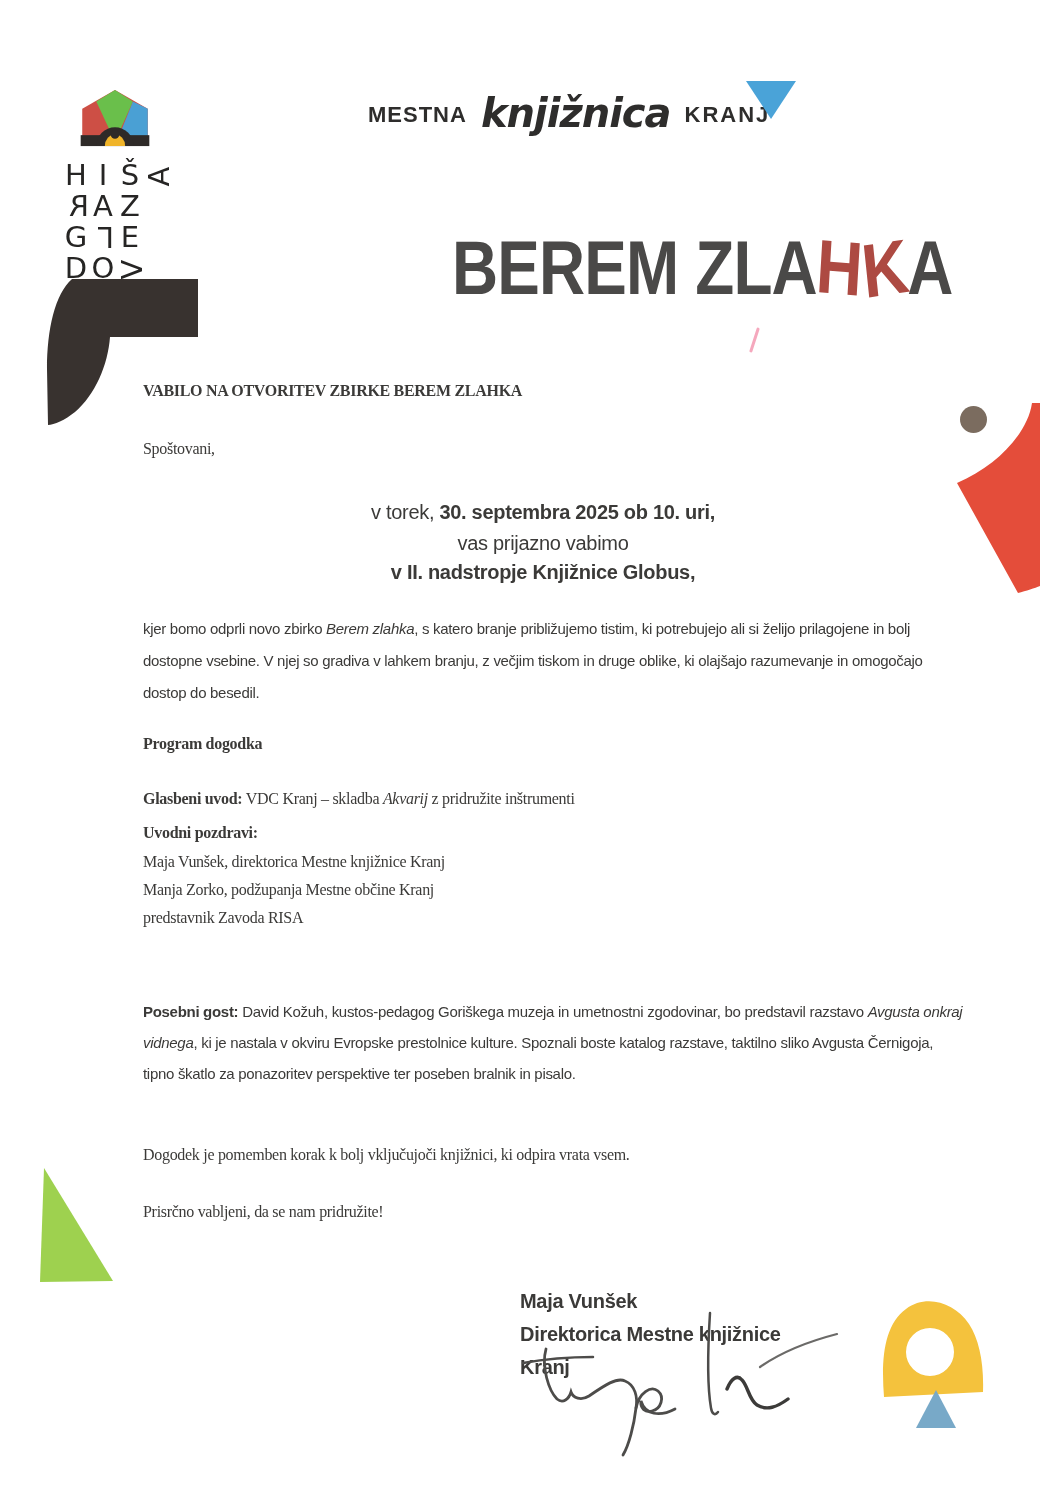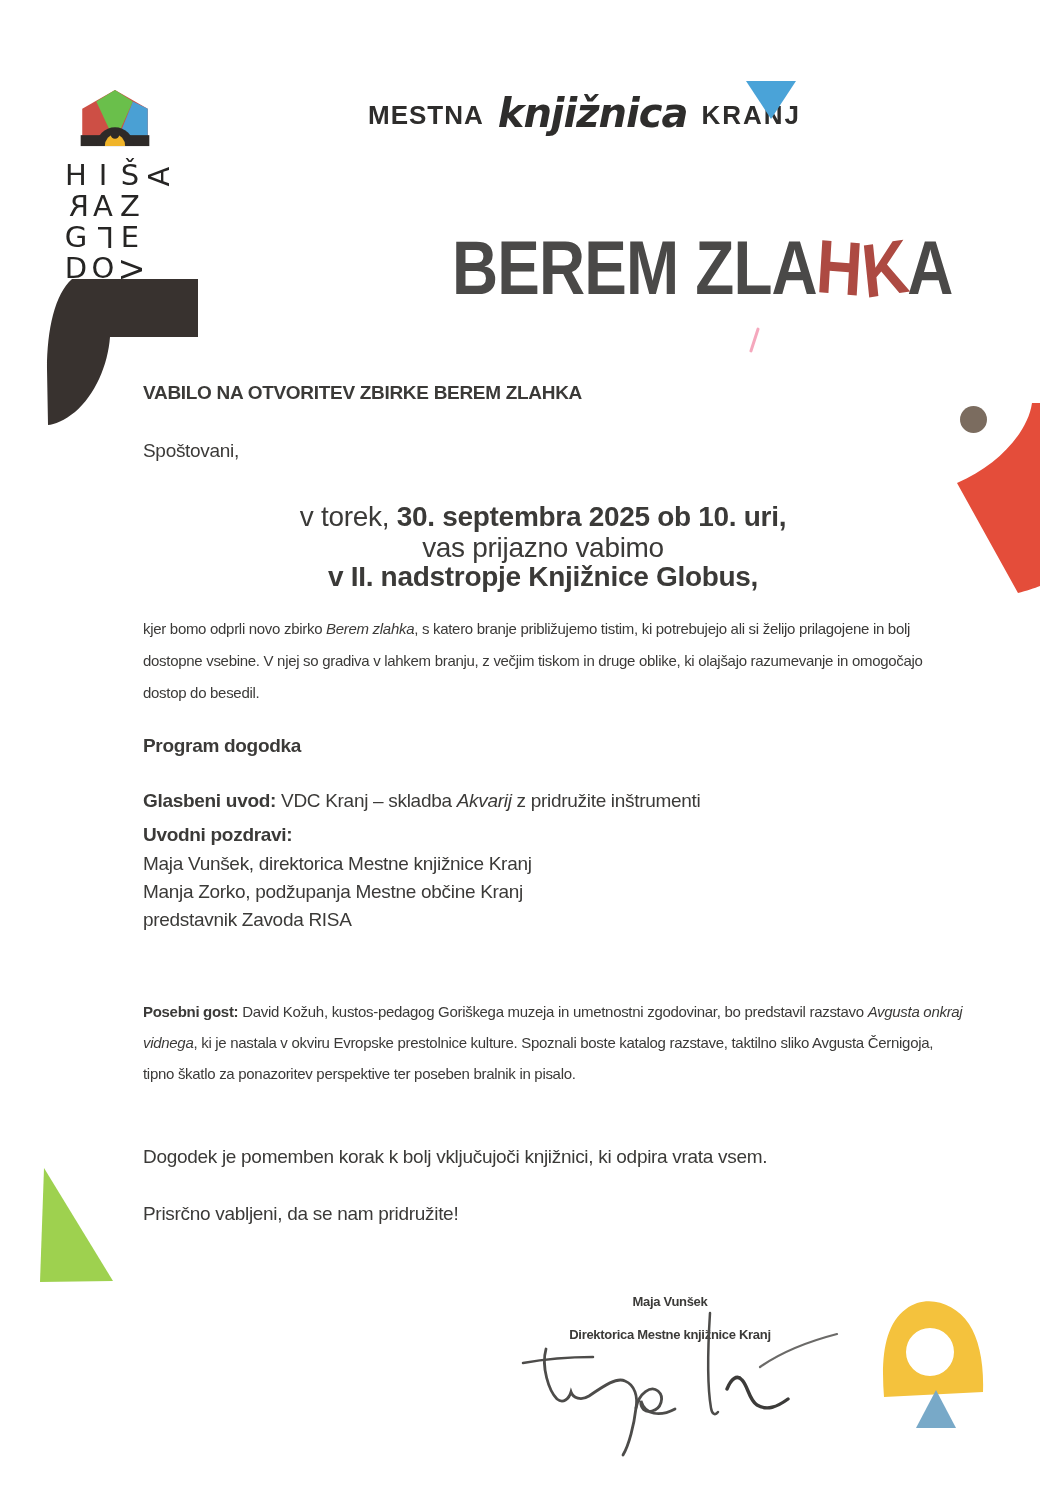--- a/index.html
+++ b/index.html
@@ -10,36 +10,36 @@
   .i{font-style:italic;}
   
   .wm-line{position:absolute;left:64px;font-size:29px;letter-spacing:3px;color:#262524;
            font-family:"DejaVu Sans",sans-serif;font-weight:400;}
   .wm-line span{display:inline-block;width:27px;text-align:center;}
   .rot-ccw{transform:rotate(-90deg);}
   .flip-h{transform:scaleX(-1);}
   .rot-180{transform:rotate(180deg);}
   
   .brand{position:absolute;left:368px;top:92px;display:flex;align-items:center;color:#2e2d2c;}
-  .brand-caps{font-size:26px;font-weight:700;letter-spacing:1px;}
+  .brand-caps{font-size:22px;font-weight:700;letter-spacing:1px;}
   .brand-script{font-size:40px;font-weight:700;font-style:italic;letter-spacing:-1px;
                 font-family:"DejaVu Sans",sans-serif;margin:0 14px;position:relative;top:-2px;}
   
   .title{position:absolute;left:452px;top:224px;font-size:76px;font-weight:700;
          letter-spacing:-1px;color:#4a4948;white-space:nowrap;
          transform:scaleX(0.84);transform-origin:left top;}
   .title .red{color:#ad4a42;display:inline-block;}
   .title .red-h{transform:rotate(4deg);}
   .title .red-k{transform:rotate(-7deg) translateY(1px);}
   
-  .bodyline{position:absolute;left:143px;font-size:19px;letter-spacing:-0.3px;white-space:nowrap;}
+  .bodyline{position:absolute;left:143px;font-size:16px;letter-spacing:-0.3px;white-space:nowrap;font-family:Liberation Serif, serif;}
   .para{position:absolute;left:143px;width:800px;font-size:15px;letter-spacing:-0.3px;line-height:32px;}
-  .center-block{position:absolute;left:143px;width:800px;text-align:center;font-size:28px;
+  .center-block{position:absolute;left:143px;width:800px;text-align:center;font-size:20px;
                 letter-spacing:-0.3px;white-space:nowrap;}
-  .signer{position:absolute;left:520px;width:300px;text-align:center;font-size:13px;
+  .signer{position:absolute;left:520px;width:300px;text-align:left;font-size:20px;
           font-weight:700;letter-spacing:-0.3px;line-height:33px;}
   .pink-mark{position:absolute;left:753px;top:327px;width:3px;height:26px;background:#f5a8bd;
              transform:rotate(18deg);border-radius:2px;}
   .brown-dot{position:absolute;left:960px;top:406px;width:27px;height:27px;border-radius:50%;
              background:#7b6c5f;}
   svg{display:block;}
 </style>
 </head>
 <body>
 

